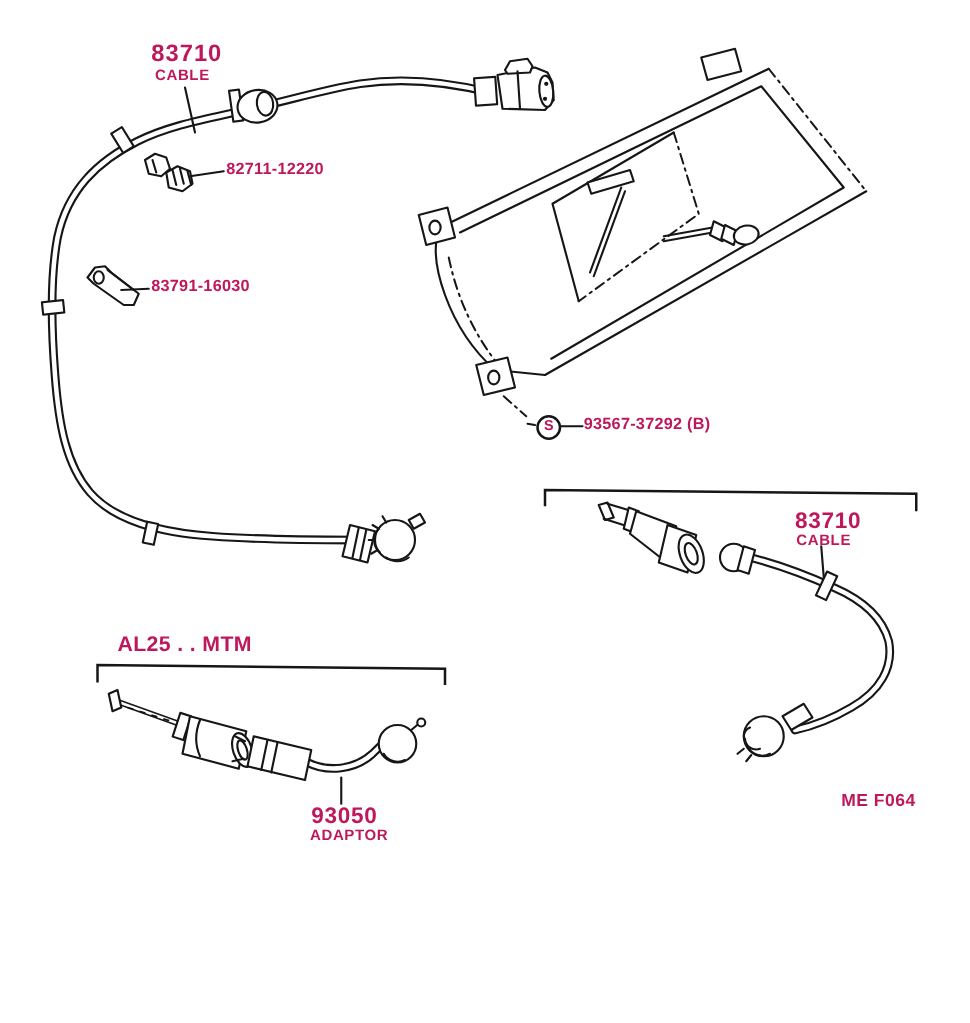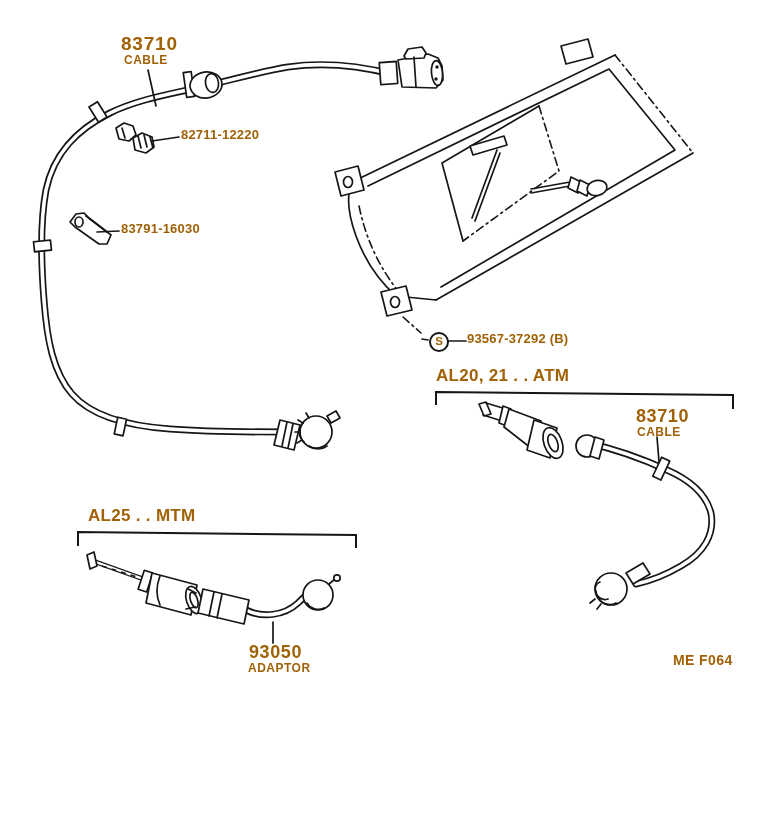--- a/index.html
+++ b/index.html
@@ -1,18 +1,18 @@
 <!DOCTYPE html>
 <html><head>
 <meta charset="utf-8">
 <style>
   html,body{margin:0;padding:0;background:#ffffff;}
   .stage{
     position:relative;width:776px;height:818px;background:#ffffff;
-    font-family:"Liberation Sans",sans-serif;color:#a16207;overflow:hidden;
+    font-family:"Liberation Sans",sans-serif;color:#be185d;overflow:hidden;
   }
   .stage svg{position:absolute;left:0;top:0;}
   
   .ol{fill:none;stroke:#161616;stroke-width:1.7;stroke-linecap:round;stroke-linejoin:round;}
   .ol2{fill:none;stroke:#161616;stroke-width:2;stroke-linecap:square;stroke-linejoin:miter;}
   .dd{fill:none;stroke:#161616;stroke-width:1.6;stroke-dasharray:8 4 2 4;stroke-linecap:round;}
   .dsh{fill:none;stroke:#161616;stroke-width:1.4;stroke-dasharray:5 5;}
   .wf{fill:#ffffff;stroke:#161616;stroke-width:1.7;stroke-linejoin:round;}
   .tube-o{fill:none;stroke:#161616;stroke-width:7;stroke-linecap:round;}
   .tube-i{fill:none;stroke:#ffffff;stroke-width:3.6;stroke-linecap:round;}
@@ -176,24 +176,23 @@
   <div class="lbl num-lg" style="left:121px;top:33px">83710</div>
   <div class="lbl sub" style="left:124px;top:53px">CABLE</div>
 
   <div class="lbl num" style="left:181px;top:127px">82711-12220</div>
 
   <div class="lbl num" style="left:121px;top:221px">83791-16030</div>
 
   <div class="s-badge">S</div>
   <div class="lbl num" style="left:467px;top:331px">93567-37292 (B)</div>
 
-  <div class="lbl head" style="left:436px;top:366px">AL20, 21 . . ATM</div>
 
   <div class="lbl num-md" style="left:636px;top:406px">83710</div>
   <div class="lbl sub" style="left:637px;top:425px">CABLE</div>
 
-  <div class="lbl head" style="left:88px;top:506px">AL25 . . MTM</div>
+  <div class="lbl head" style="left:94px;top:506px">AL25 . . MTM</div>
 
   <div class="lbl num-md" style="left:249px;top:642px">93050</div>
   <div class="lbl sub" style="left:248px;top:661px">ADAPTOR</div>
 
-  <div class="lbl code" style="left:673px;top:652px">ME F064</div>
+  <div class="lbl code" style="left:673px;top:632px">ME F064</div>
 </div>
 
 </body></html>

